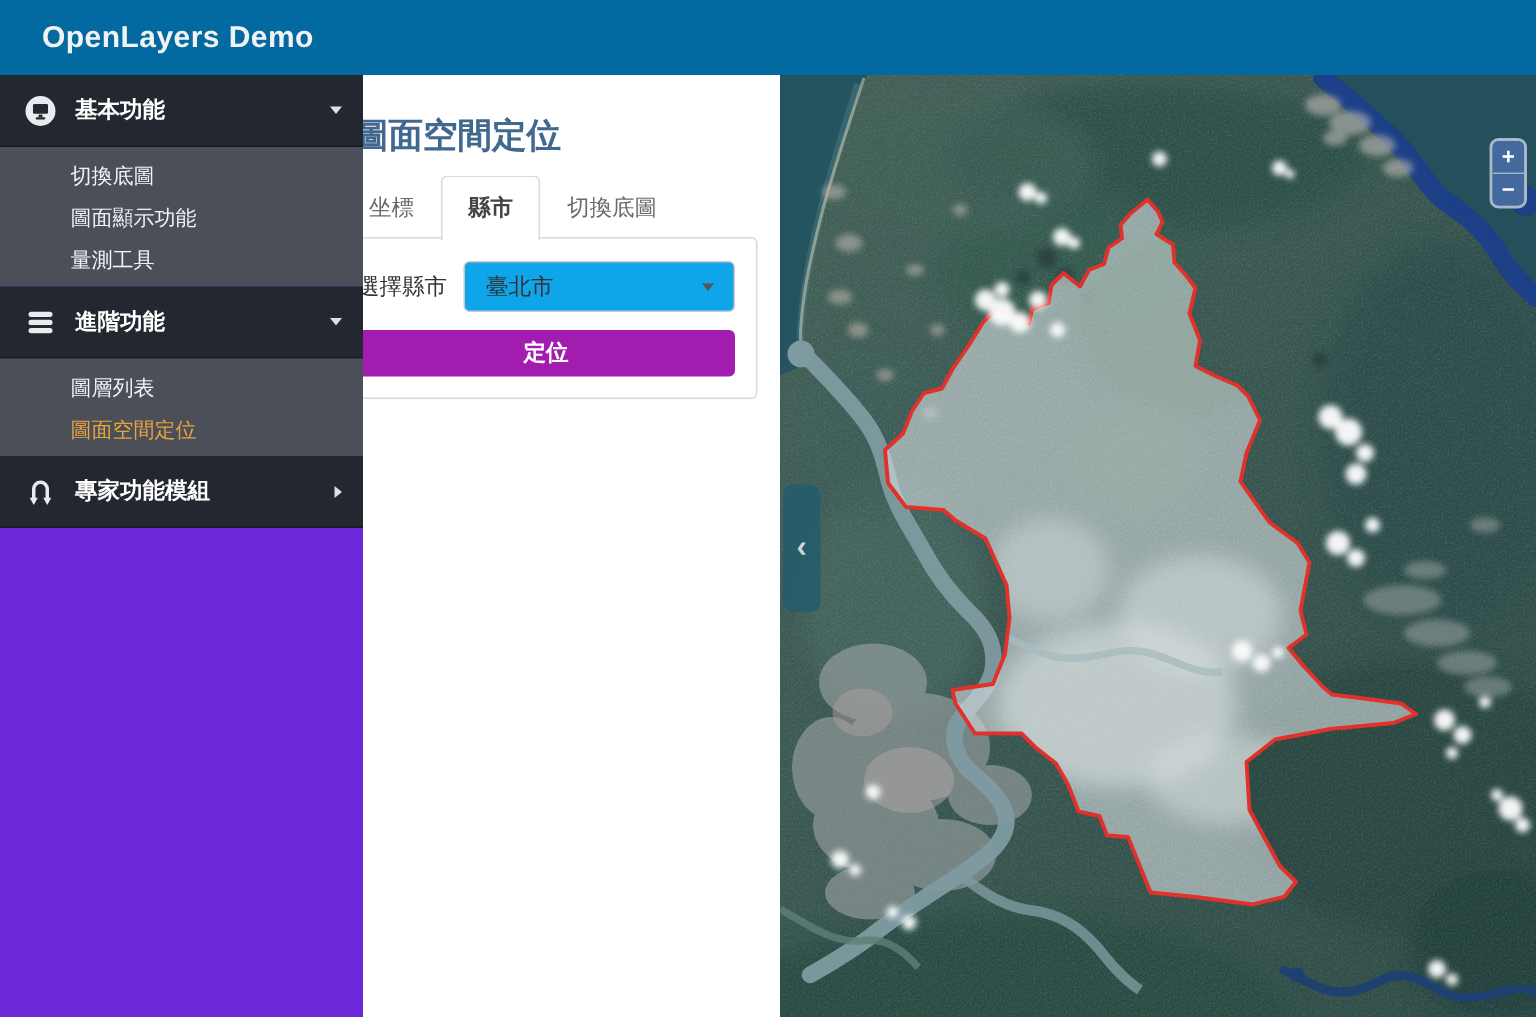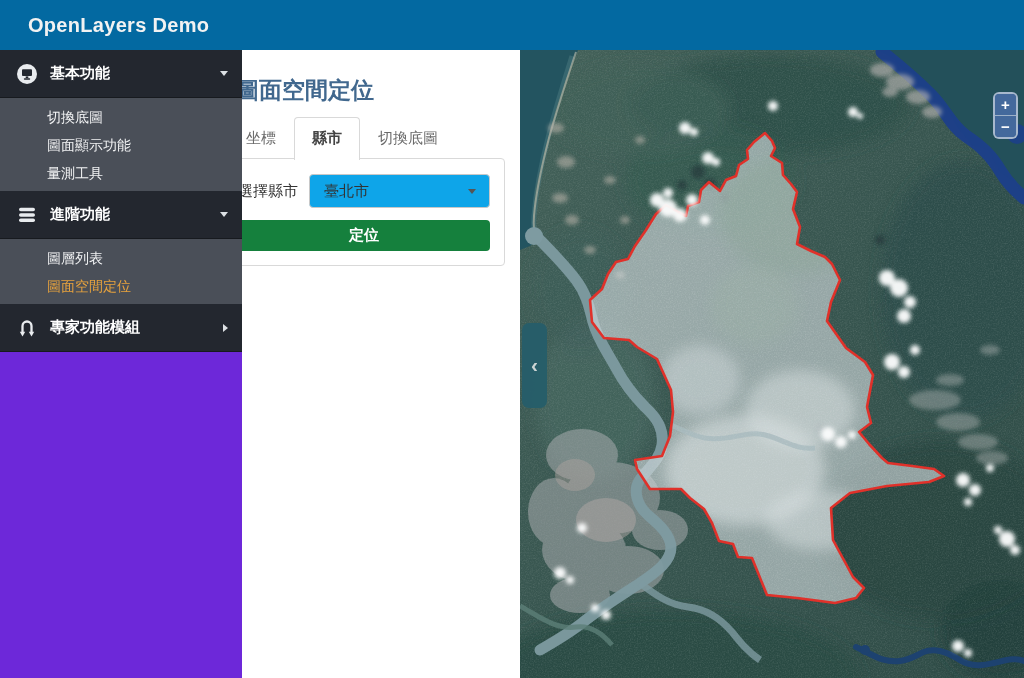--- a/index.html
+++ b/index.html
@@ -107,21 +107,21 @@
     <div class="tab">切換底圖</div>
   </div>
   <div class="form-card">
     <div class="form-row">
       <label>選擇縣市</label>
       <div class="select">
         <span>臺北市</span>
         <span class="sel-caret"></span>
       </div>
     </div>
-    <button class="locate-btn" style="background: #15803d;">定位</button>
+    <button class="locate-btn" style="background: #a21caf;">定位</button>
   </div>
 </div>
 
 <div class="map">
   <svg class="base" width="504" height="628" viewBox="0 0 504 628">
     <defs>
       <linearGradient id="landGrad" x1="0" y1="0" x2="1" y2="1">
         <stop offset="0" stop-color="#44625a"></stop>
           <stop offset="0.5" stop-color="#37554f"></stop>
           <stop offset="1" stop-color="#2e4b46"></stop>

